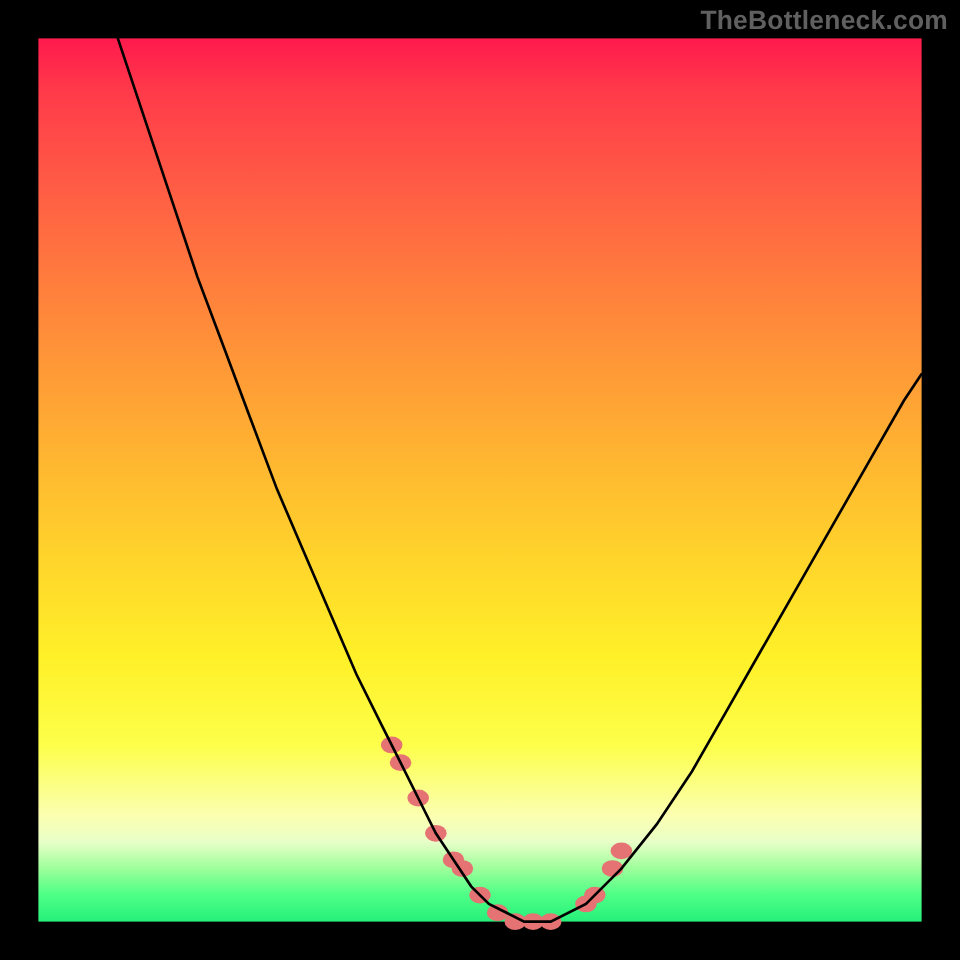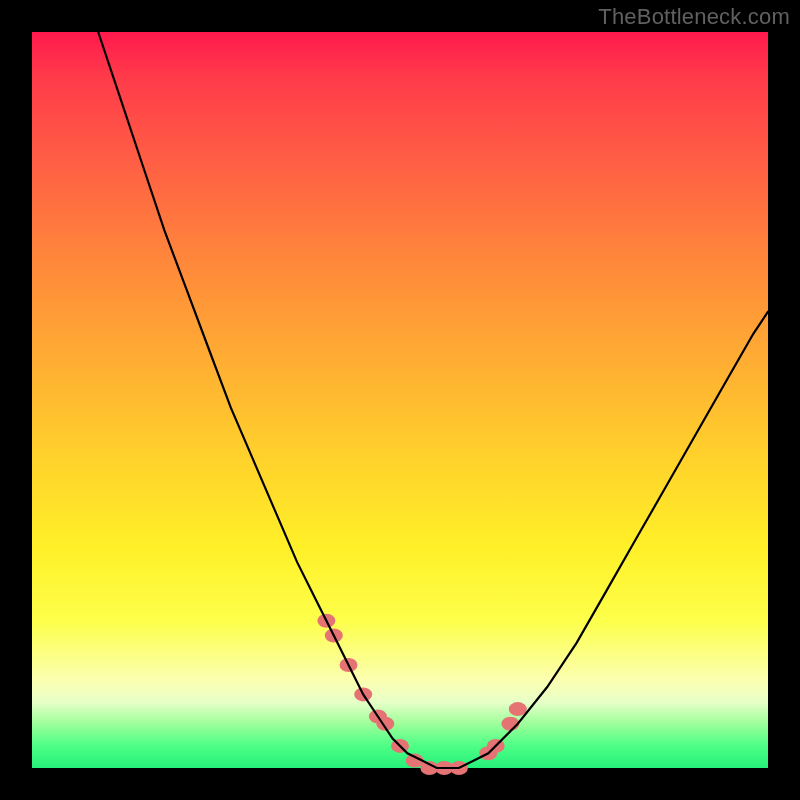--- a/index.html
+++ b/index.html
@@ -10,20 +10,21 @@
     overflow: hidden;
     background: #000;
     font-family: Arial, Helvetica, sans-serif;
   }
   .frame {
     position: absolute;
     top: 0; left: 0;
     width: 800px;
     height: 800px;
     background: #000;
+    font-weight: bold;
   }
   .plot {
     position: absolute;
     top: 32px;
     left: 32px;
     width: 736px;
     height: 736px;
     
     background: linear-gradient(
       to bottom,

